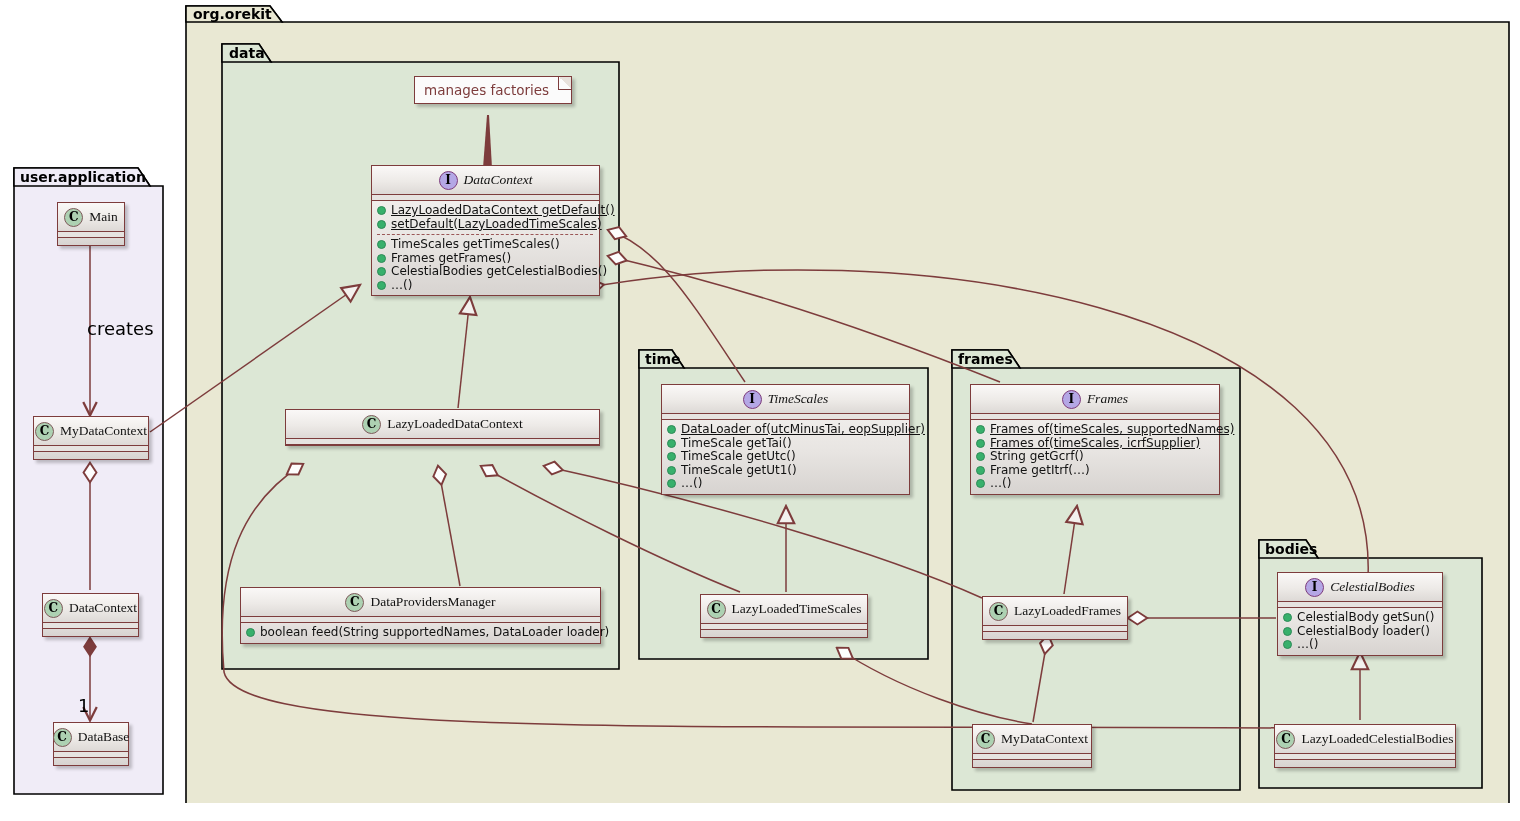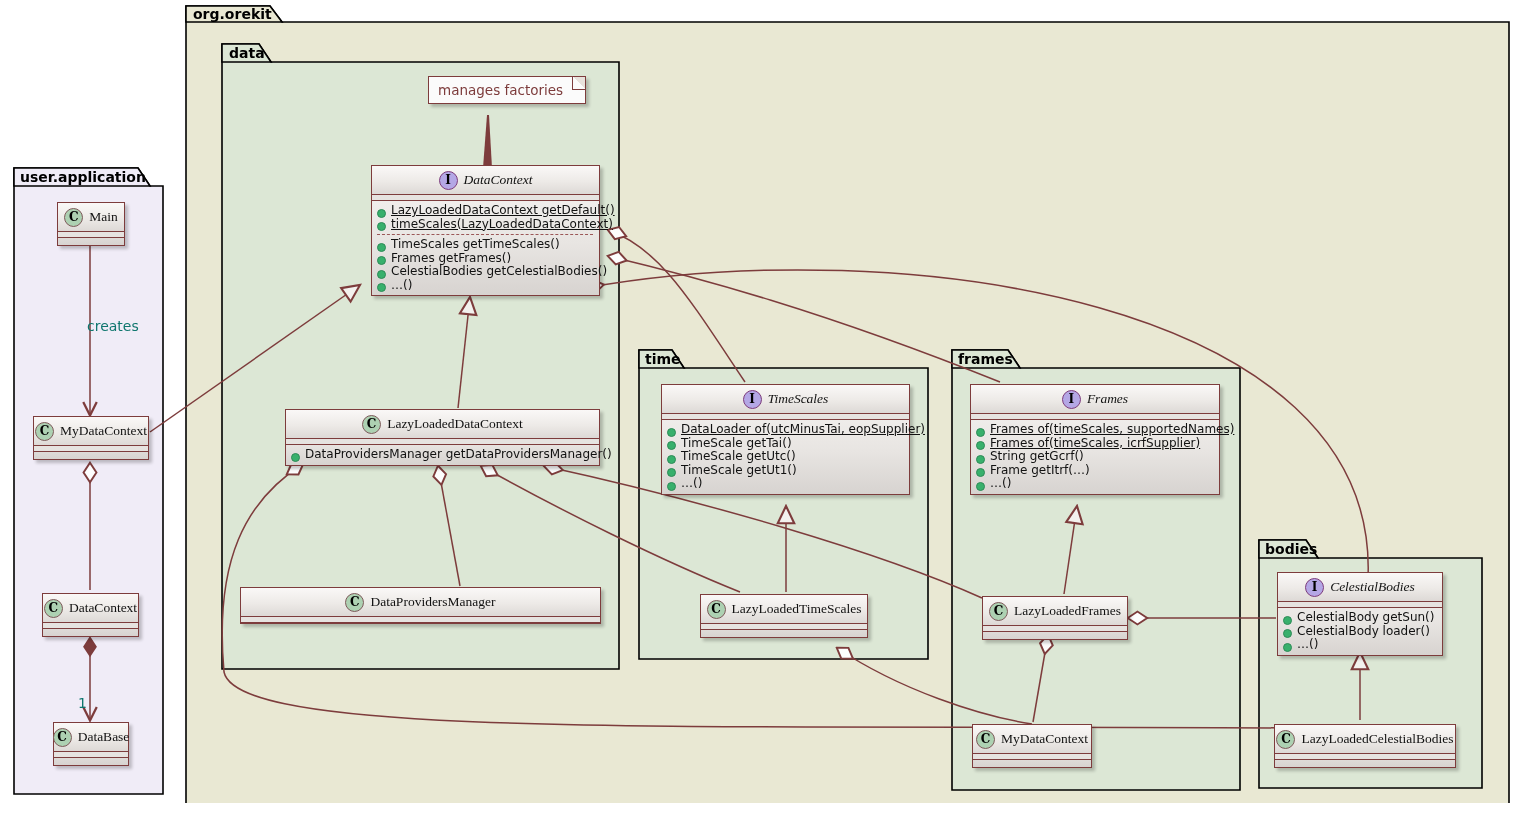--- a/index.html
+++ b/index.html
@@ -19,21 +19,21 @@
         box-shadow:3px 3px 3px rgba(0,0,0,0.22);}
   .chead{display:flex;align-items:center;justify-content:center;gap:6px;
          height:29px;box-sizing:border-box;
          background:linear-gradient(to bottom,#FAF8F7 0%,#EDEAE7 55%,#DDD9D6 100%);
          border-bottom:1.5px solid #7D3C3C;padding:0 8px;}
   .ctitle{font-size:13.5px;color:#111;white-space:nowrap;font-family:Liberation Serif, serif;}
   .ctitle.iface{font-style:italic;}
   .sep{height:5px;border-bottom:1.5px solid #7D3C3C;background:#E6E3E0;}
   .cbody{padding:3px 6px 3px 5px;}
   .cbody.empty{height:7px;padding:0;}
-  .mrow{display:flex;align-items:flex-end;gap:5px;height:13.5px;white-space:nowrap;}
+  .mrow{display:flex;align-items:center;gap:5px;height:13.5px;white-space:nowrap;}
   .mtxt{font-size:12px;color:#111;line-height:13.5px;}
   .mtxt.stat{text-decoration:underline;}
   .statdiv{border-bottom:1px dashed #9B5757;margin:3px 0 3px 0;height:0;}
 
   
   .icoC,.icoI{width:17px;height:17px;border-radius:50%;display:inline-flex;
               align-items:center;justify-content:center;font-size:12px;
               font-weight:bold;font-family:"DejaVu Serif","Liberation Serif",serif;
               flex:0 0 auto;}
   .icoC{background:#ADD1B2;border:1.3px solid #7D5A5A;color:#000;}
@@ -42,21 +42,21 @@
        border:1px solid #2E8B57;flex:0 0 auto;}
 
   
   .note{position:absolute;z-index:12;box-sizing:border-box;
         background:#FBFBFB;border:1.5px solid #7D3C3C;
         font-size:13.5px;color:#7D3C3C;padding:5px 22px 5px 9px;
         box-shadow:3px 3px 3px rgba(0,0,0,0.22);white-space:nowrap;}
   .notefold{position:absolute;right:0;top:0;width:12px;height:12px;
             background:linear-gradient(225deg,#E8E2DC 0 50%,transparent 50%);
             border-left:1.5px solid #7D3C3C;border-bottom:1.5px solid #7D3C3C;}
-  .edgelbl{position:absolute;z-index:11;font-size:14px;color:#0f766e;}
+  .edgelbl{position:absolute;z-index:11;font-size:18px;color:#000000;}
 </style>
 </head>
 <body>
 
 <div id="stage">
 
   <svg class="layer" id="pkgs" viewBox="0 0 1520 821">
 
     <g>
       <path d="M186,6 L270,6 L282,22 L1509,22 L1509,807 L186,807 Z" fill="#E9E8D3" stroke="#000" stroke-width="1.6"></path>
@@ -145,21 +145,21 @@
       <path d="M1360,720 L1360,652" marker-end="url(#triHollow)"></path>
 
       <path d="M837,648 C900,690 980,716 1032,724" marker-start="url(#diaOpen)"></path>
 
       <path d="M1048,635 L1033,722" marker-start="url(#diaOpen)"></path>
 
       <path d="M1128,618 L1276,618" marker-start="url(#diaOpen)"></path>
     </g>
   </svg>
 
-  <div class="note" style="left:428px;top:76px;">
+  <div class="note" style="left:414px;top:76px;">
     <span>manages factories</span>
     <span class="notefold"></span>
   </div>
 
   <div class="cbox" style="left:57px;top:202px;width:68px;">
     <div class="chead">
       <span class="icoC">C</span>
       <span class="ctitle">Main</span>
     </div>
     <div class="sep"></div>
@@ -202,21 +202,21 @@
       <span class="ctitle iface">DataContext</span>
     </div>
     <div class="sep"></div>
     <div class="cbody">
       <div class="mrow">
           <span class="dot"></span>
           <span class="mtxt stat">LazyLoadedDataContext getDefault()</span>
         </div>
       <div class="mrow">
           <span class="dot"></span>
-          <span class="mtxt stat">timeScales(LazyLoadedDataContext)</span>
+          <span class="mtxt stat">setDefault(LazyLoadedTimeScales)</span>
         </div>
       <div class="statdiv"></div>
       <div class="mrow">
           <span class="dot"></span>
           <span class="mtxt">TimeScales getTimeScales()</span>
         </div>
       <div class="mrow">
           <span class="dot"></span>
           <span class="mtxt">Frames getFrames()</span>
         </div>
@@ -230,34 +230,34 @@
         </div>
     </div>
   </div>
 
   <div class="cbox" style="left:285px;top:409px;width:315px;">
     <div class="chead">
       <span class="icoC">C</span>
       <span class="ctitle">LazyLoadedDataContext</span>
     </div>
     <div class="sep"></div>
-    <div class="cbody">
-      <div class="mrow">
-          <span class="dot"></span>
-          <span class="mtxt">DataProvidersManager getDataProvidersManager()</span>
-        </div>
-    </div>
   </div>
 
   <div class="cbox" style="left:240px;top:587px;width:361px;">
     <div class="chead">
       <span class="icoC">C</span>
       <span class="ctitle">DataProvidersManager</span>
     </div>
     <div class="sep"></div>
+    <div class="cbody">
+      <div class="mrow">
+          <span class="dot"></span>
+          <span class="mtxt">boolean feed(String supportedNames, DataLoader loader)</span>
+        </div>
+    </div>
   </div>
 
   <div class="cbox" style="left:661px;top:384px;width:249px;">
     <div class="chead">
       <span class="icoI">I</span>
       <span class="ctitle iface">TimeScales</span>
     </div>
     <div class="sep"></div>
     <div class="cbody">
       <div class="mrow">

